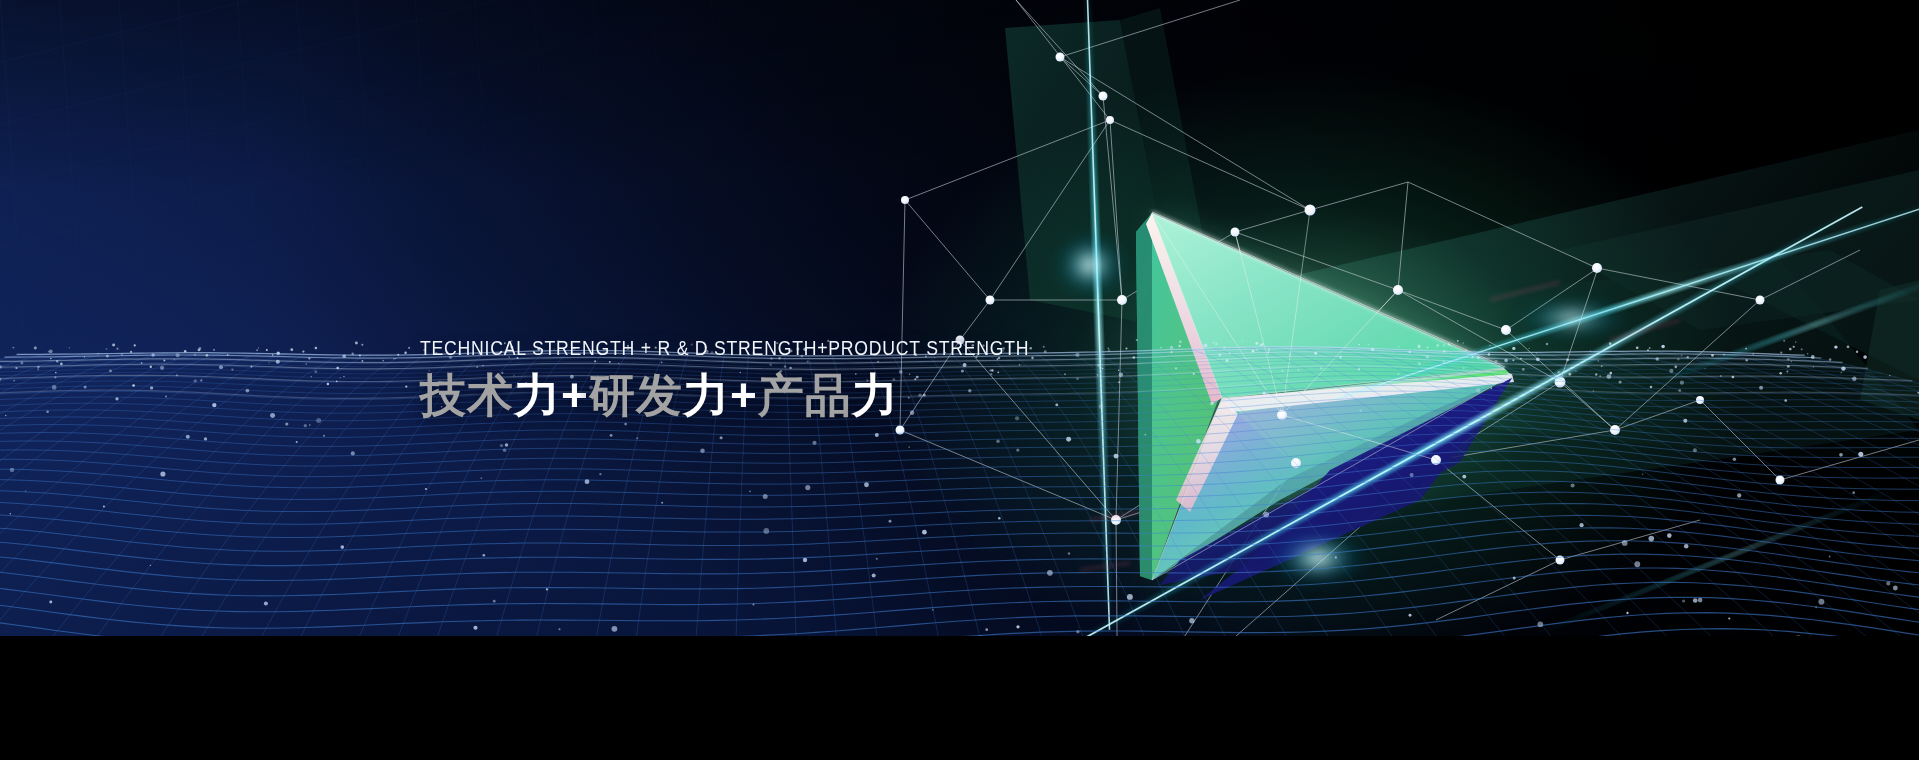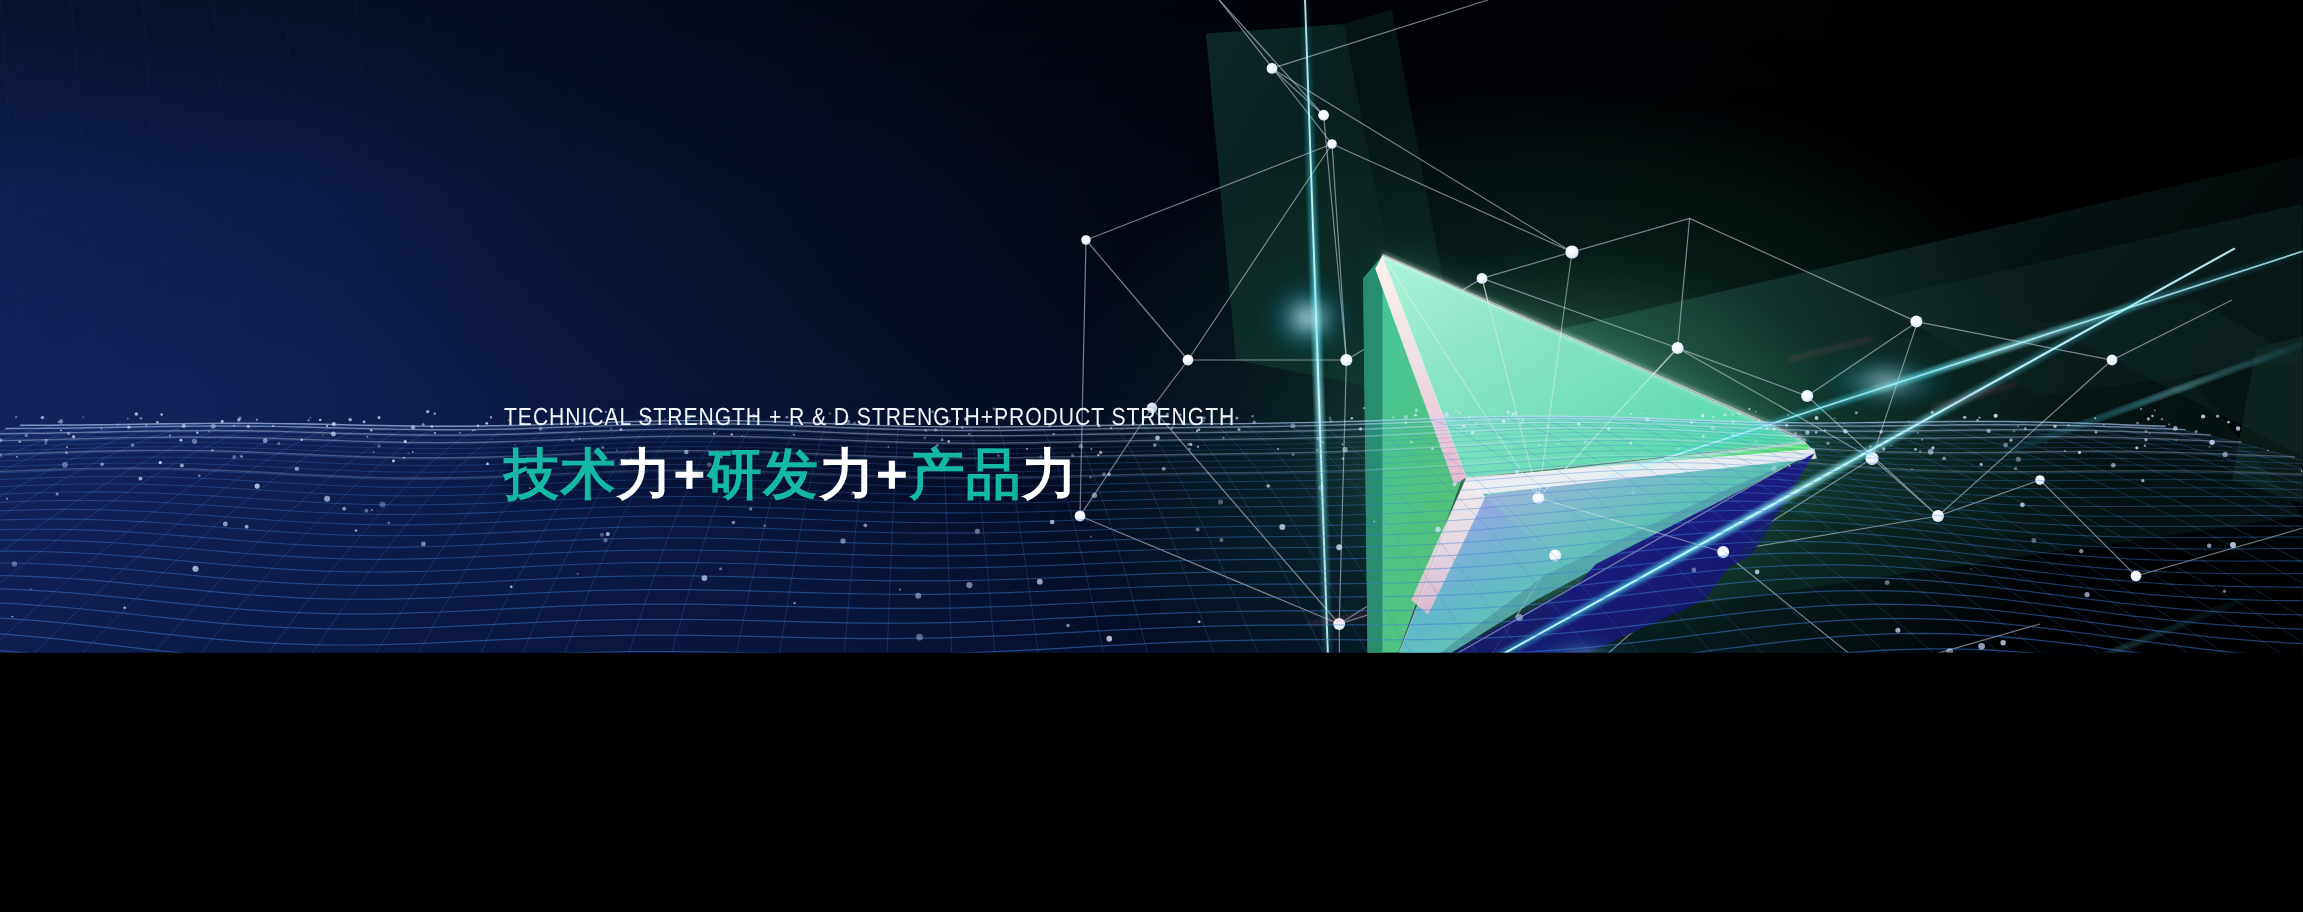--- a/index.html
+++ b/index.html
@@ -2,21 +2,21 @@
 <html><head>
 <meta charset="utf-8">
 <title>Banner</title>
 <style>
   html,body{margin:0;padding:0;background:#000;}
   body{font-family:"Liberation Sans","DejaVu Sans",sans-serif;}
 
   #banner{
     position:relative;
     width:1919px;
-    height:544px;
+    height:636px;
     overflow:hidden;
     background:#04102e;
   }
 
   
   .layer{position:absolute;inset:0;}
 
   
   #bg-base{
     background:
@@ -67,21 +67,21 @@
   #headline{
     margin-top:11px;
     font-family:"DejaVu Sans","Liberation Sans",sans-serif;
     font-size:46px;
     font-weight:bold;
     line-height:1.12;
     white-space:nowrap;
     letter-spacing:1px;
     text-shadow:0 2px 14px rgba(0,10,35,0.85);
   }
-  .tk-green{color:#14b8a6;margin-top:48px;}
+  .tk-green{color:#a3a3a3;margin-top:48px;}
   .tk-white{color:#ffffff;}
   .tk-plus{color:#ffffff;font-family:"Liberation Sans","DejaVu Sans",sans-serif;font-weight:bold;}
 </style>
 </head>
 <body>
 
 <div id="banner">
 
   <div class="layer" id="bg-base"></div>
   <div class="layer" id="bg-base2"></div>

